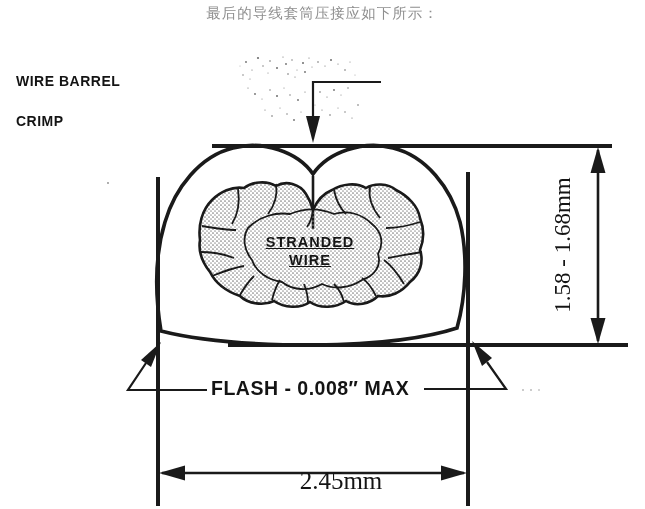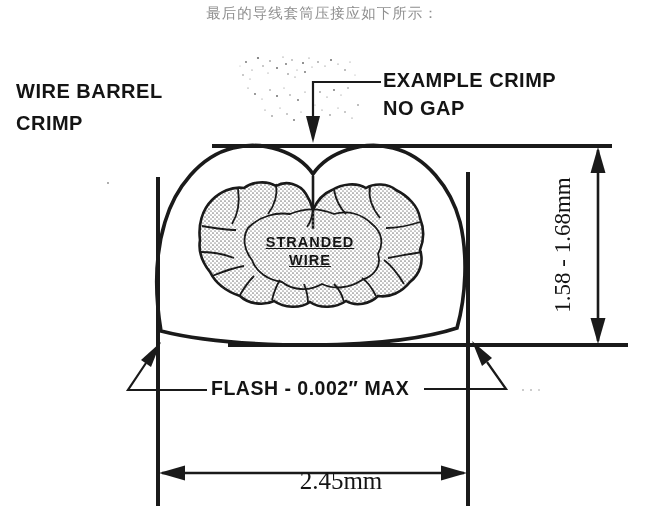--- a/index.html
+++ b/index.html
@@ -1,21 +1,21 @@
 <!DOCTYPE html>
 <html><head>
 <meta charset="utf-8">
 <style>
   html,body{margin:0;padding:0;background:#ffffff;}
   .screen{position:relative;width:645px;height:509px;background:#ffffff;overflow:hidden;
           font-family:"Liberation Sans",sans-serif;}
   .page-title{position:absolute;top:4px;left:0;width:100%;text-align:center;
               font-size:14.5px;letter-spacing:1px;color:#8f8f8f;}
   .lbl{position:absolute;color:#141414;white-space:pre-line;}
-  .lbl-wire-barrel{left:16px;top:75px;font-size:20px;font-weight:bold;line-height:32px;letter-spacing:.5px;}
+  .lbl-wire-barrel{left:16px;top:61px;font-size:14px;font-weight:bold;line-height:40px;letter-spacing:.5px;}
   .lbl-example{left:383px;top:66px;font-size:20px;font-weight:600;line-height:28px;letter-spacing:.5px;}
   .lbl-flash{left:211px;top:377px;font-size:19.5px;font-weight:600;letter-spacing:.5px;white-space:nowrap;}
   .lbl-width{left:341px;top:449px;transform:translate(-50%,-50%);
              font-family:"Liberation Serif",serif;font-size:25px;font-weight:400;white-space:nowrap;margin-top:32px;}
   .lbl-height{left:563px;top:245px;transform:translate(-50%,-50%) rotate(-90deg);
               font-family:"Liberation Serif",serif;font-size:23px;white-space:nowrap;}
   .lbl-stranded{left:310px;top:251px;transform:translate(-50%,-50%);text-align:center;
                 font-size:14.5px;font-weight:bold;line-height:18px;letter-spacing:1px;color:#161616;text-decoration:underline;}
   svg.art{position:absolute;left:0;top:0;}
 </style>
@@ -182,25 +182,23 @@
     </g>
     <g stroke="#1a1a1a" fill="#1a1a1a">
       <path d="M 424,389 L 506,389 L 487,362" stroke-width="2.2" fill="none"></path>
       <polygon points="472,341 492,358 482,366" stroke="none"></polygon>
     </g>
   </svg>
 
   <div class="lbl lbl-wire-barrel">WIRE BARREL
 CRIMP</div>
 
-  <div class="lbl lbl-example">EXAMPLE CRIMP
-NO GAP</div>
 
   <div class="lbl lbl-stranded">STRANDED
 WIRE</div>
 
-  <div class="lbl lbl-flash">FLASH - 0.002″ MAX</div>
+  <div class="lbl lbl-flash">FLASH - 0.008″ MAX</div>
 
   <div class="lbl lbl-height">1.58 - 1.68mm</div>
 
   <div class="lbl lbl-width">2.45mm</div>
 
 </div>
 
 </body></html>

